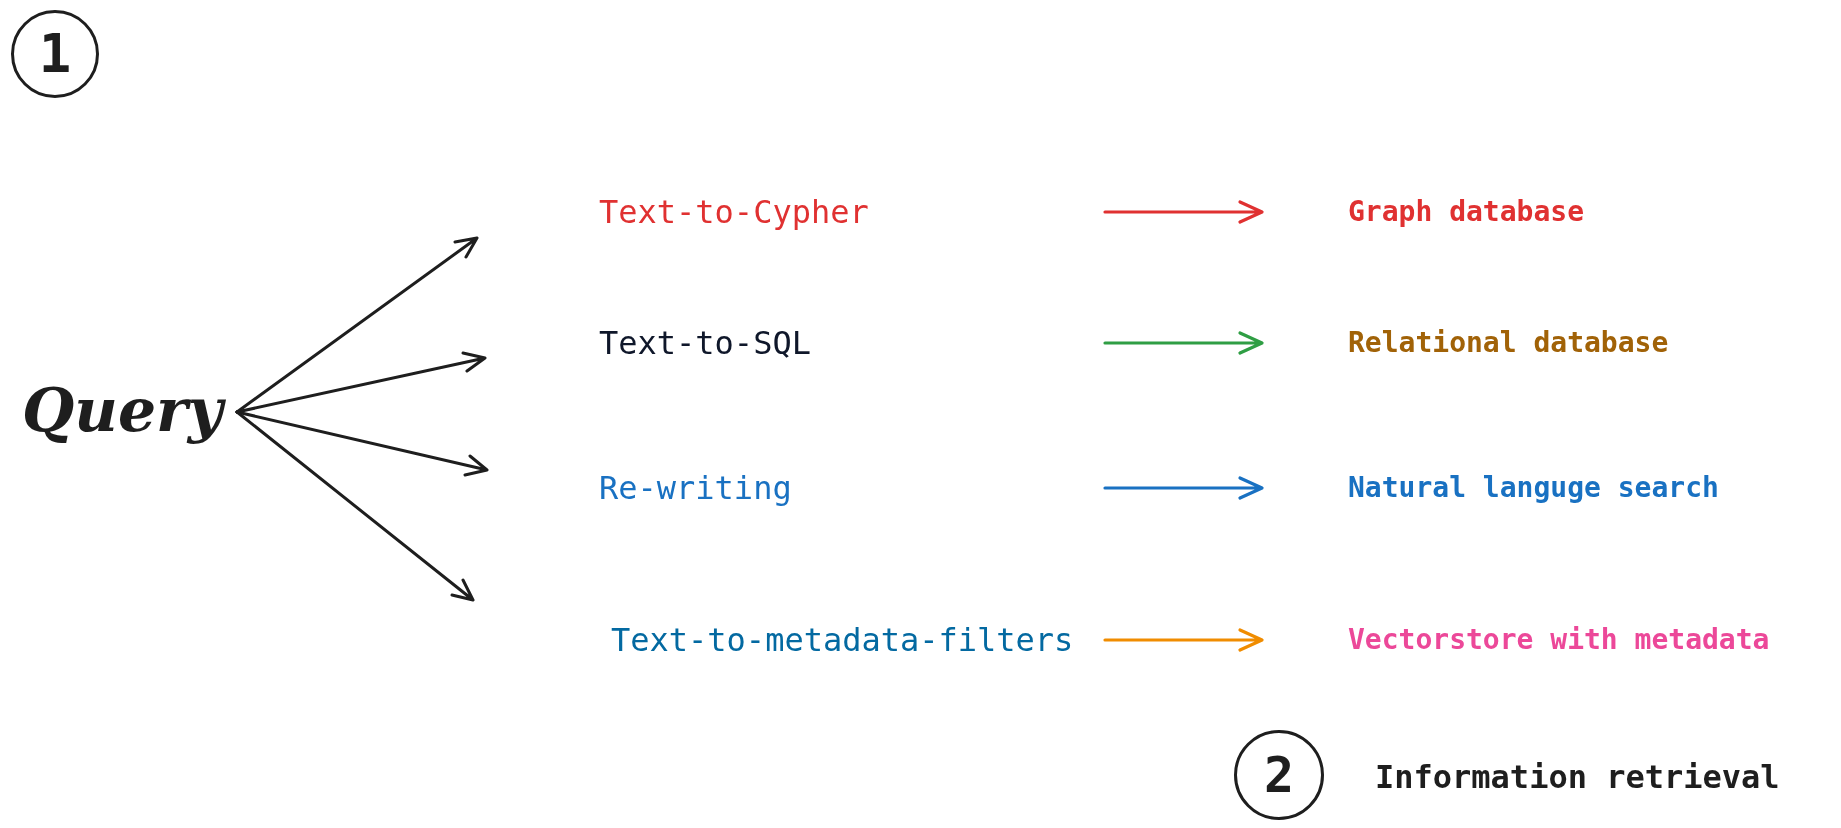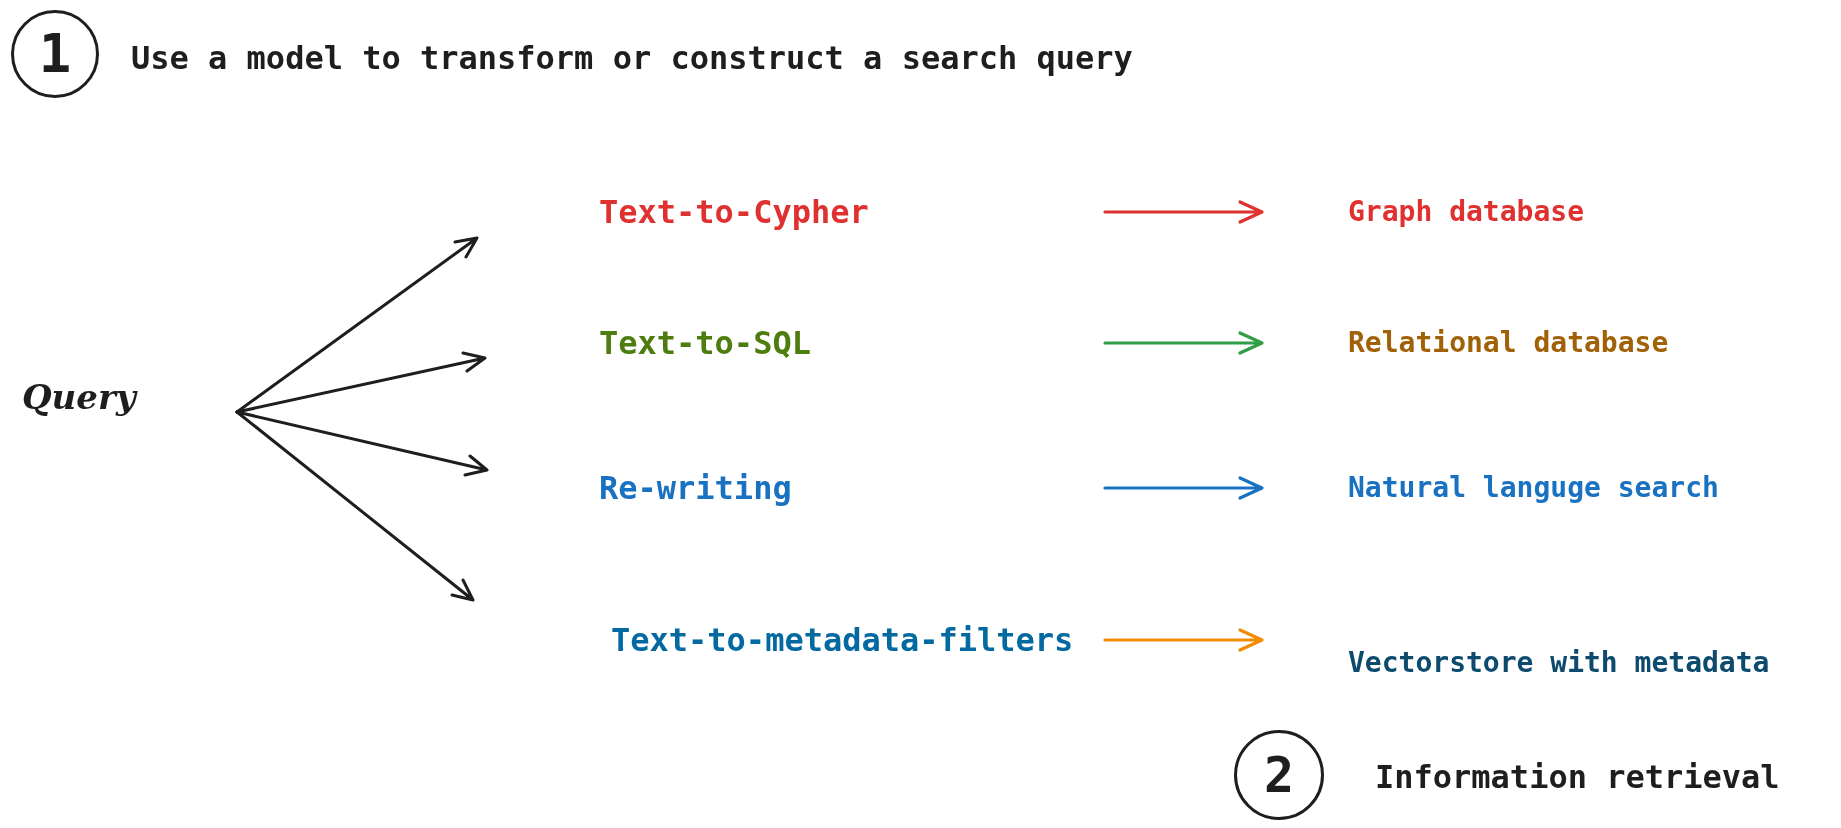--- a/index.html
+++ b/index.html
@@ -43,30 +43,30 @@
   }
   #step1-label { left: 131px; top: 38px; }
   #step2-label { left: 1375px; top: 757px; }
 
   
   .query-label {
     left: 22px; top: 380px;
     font-family: "DejaVu Serif", "Liberation Serif", serif;
     font-style: italic;
     font-weight: bold;
-    font-size: 34px;
+    font-size: 60px;
     line-height: 1;
     color: #1e1e1e;
     white-space: nowrap;
   }
 
   
   .route-method {
     left: 599px;
-    font-weight: bold;
+    font-weight: normal;
     font-size: 32px;
     line-height: 40px;
     white-space: nowrap;
   }
   .route-target {
     left: 1348px;
     font-weight: bold;
     font-size: 28px;
     line-height: 40px;
     white-space: nowrap;
@@ -88,53 +88,52 @@
   svg path { fill: none; stroke-linecap: round; stroke-linejoin: round; }
 </style>
 </head>
 <body>
 
 <div class="canvas">
 
   <div class="abs step-badge" id="badge-1">
     <span class="num">1</span>
   </div>
-  <div class="abs step-label" id="step1-label">Use a model to transform or construct a search query</div>
 
   <div class="abs query-label">Query</div>
 
   <svg class="abs" id="fan" viewBox="0 0 280 420">
     <path stroke-width="3" d="M12 202 L252 28 M230 32 L252 28 L241 47" stroke="#1e1e1e"></path>
     <path stroke-width="3" d="M12 202 L260 148 M238 143 L260 148 L242 161" stroke="#1e1e1e"></path>
     <path stroke-width="3" d="M12 202 L262 260 M245 246 L262 260 L240 265" stroke="#1e1e1e"></path>
     <path stroke-width="3" d="M12 202 L248 390 M238 370 L248 390 L227 385" stroke="#1e1e1e"></path>
   </svg>
 
   <div class="abs route-method" id="method-0" style="color: rgb(224, 49, 49);">Text-to-Cypher</div>
   <svg class="abs route-arrow" id="arrow-0" viewBox="0 0 176 28">
     <path stroke-width="3.2" d="M3 14 L156 14 M138 4 L160 14 L138 24" stroke="#e03131"></path>
   </svg>
   <div class="abs route-target" id="target-0" style="color: rgb(224, 49, 49);">Graph database</div>
 
-  <div class="abs route-method" id="method-1" style="color: #4d7c0f;">Text-to-SQL</div>
+  <div class="abs route-method" id="method-1" style="color: #0f172a;">Text-to-SQL</div>
   <svg class="abs route-arrow" id="arrow-1" viewBox="0 0 176 28">
     <path stroke-width="3.2" d="M3 14 L156 14 M138 4 L160 14 L138 24" stroke="#2f9e44"></path>
   </svg>
   <div class="abs route-target" id="target-1" style="color: #a16207;">Relational database</div>
 
   <div class="abs route-method" id="method-2" style="color: rgb(25, 113, 194);">Re-writing</div>
   <svg class="abs route-arrow" id="arrow-2" viewBox="0 0 176 28">
     <path stroke-width="3.2" d="M3 14 L156 14 M138 4 L160 14 L138 24" stroke="#1971c2"></path>
   </svg>
   <div class="abs route-target" id="target-2" style="color: rgb(25, 113, 194); text-align: right;">Natural languge search</div>
 
   <div class="abs route-method" id="method-3" style="color: #0369a1; margin-left: 12px;">Text-to-metadata-filters</div>
   <svg class="abs route-arrow" id="arrow-3" viewBox="0 0 176 28">
     <path stroke-width="3.2" d="M3 14 L156 14 M138 4 L160 14 L138 24" stroke="#f08c00"></path>
   </svg>
-  <div class="abs route-target" id="target-3" style="color: #0c4a6e; margin-top: 23px;">Vectorstore with metadata</div>
+  <div class="abs route-target" id="target-3" style="color: #ec4899;">Vectorstore with metadata</div>
 
   <div class="abs step-badge" id="badge-2">
     <span class="num">2</span>
   </div>
   <div class="abs step-label" id="step2-label">Information retrieval</div>
 
 </div>
 
 </body></html>

